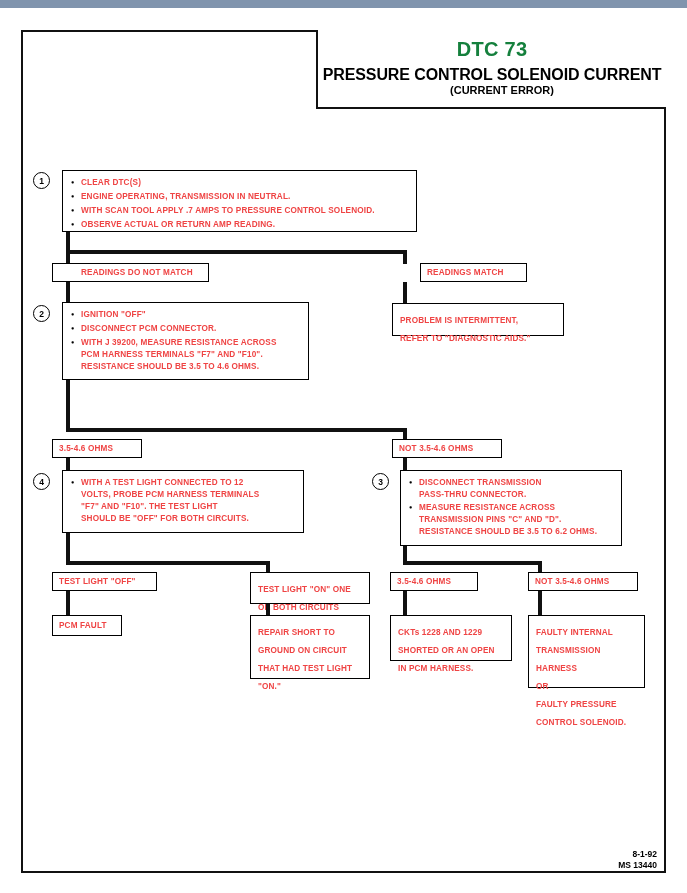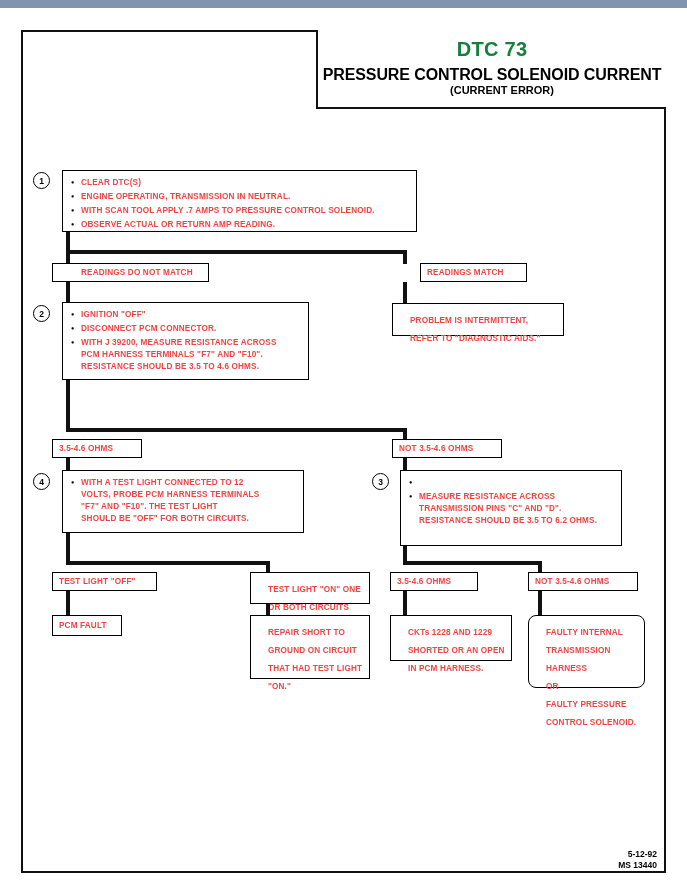--- a/index.html
+++ b/index.html
@@ -85,21 +85,21 @@
     white-space: pre-line;
   }
   .label-box {
     display: flex;
     align-items: center;
     padding-left: 6px;
   }
   .label-box .box-text { line-height: 1.2; }
 
   .stmt-box {
-    padding: 5px 6px 5px 17px;
+    padding: 5px 6px 5px 7px;
   }
 
   
   .step-box {
     padding: 6px 6px 6px 8px;
   }
   .bullet-row {
     display: flex;
     align-items: flex-start;
     margin-bottom: 1px;
@@ -247,20 +247,22 @@
 VOLTS, PROBE PCM HARNESS TERMINALS
 "F7" AND "F10".  THE TEST LIGHT
 SHOULD BE "OFF" FOR BOTH CIRCUITS.</span>
     </div>
   </div>
 
   <div class="step-num" style="left:372px; top:465px;">3</div>
   <div class="box step-box" style="left:400px; top:462px; width:222px; height:76px;">
     <div class="bullet-row">
       <span class="bullet-dot"></span>
+      <span class="box-text">DISCONNECT TRANSMISSION
+PASS-THRU CONNECTOR.</span>
     </div>
     <div class="bullet-row">
       <span class="bullet-dot"></span>
       <span class="box-text">MEASURE RESISTANCE ACROSS
 TRANSMISSION PINS "C" AND "D".
 RESISTANCE SHOULD BE 3.5 TO 6.2 OHMS.</span>
     </div>
   </div>
 
   <div class="vline" style="left:66px; top:525px; height:32px;"></div>
@@ -301,26 +303,26 @@
 THAT HAD TEST LIGHT
 "ON."</span>
   </div>
 
   <div class="box stmt-box" style="left:390px; top:607px; width:122px; height:46px;">
     <span class="box-text">CKTs 1228 AND 1229
 SHORTED OR AN OPEN
 IN PCM HARNESS.</span>
   </div>
 
-  <div class="box stmt-box" style="left:528px; top:607px; width:117px; height:73px;border-radius:8px;">
+  <div class="box stmt-box" style="left:528px; top:607px; width:117px; height:73px;">
     <span class="box-text">FAULTY INTERNAL
 TRANSMISSION HARNESS
 OR
 FAULTY PRESSURE
 CONTROL SOLENOID.</span>
   </div>
 
   <div id="footer">
-    <div>5-12-92</div>
+    <div>8-1-92</div>
     <div>MS 13440</div>
   </div>
 
 </div>
 
 </body></html>

